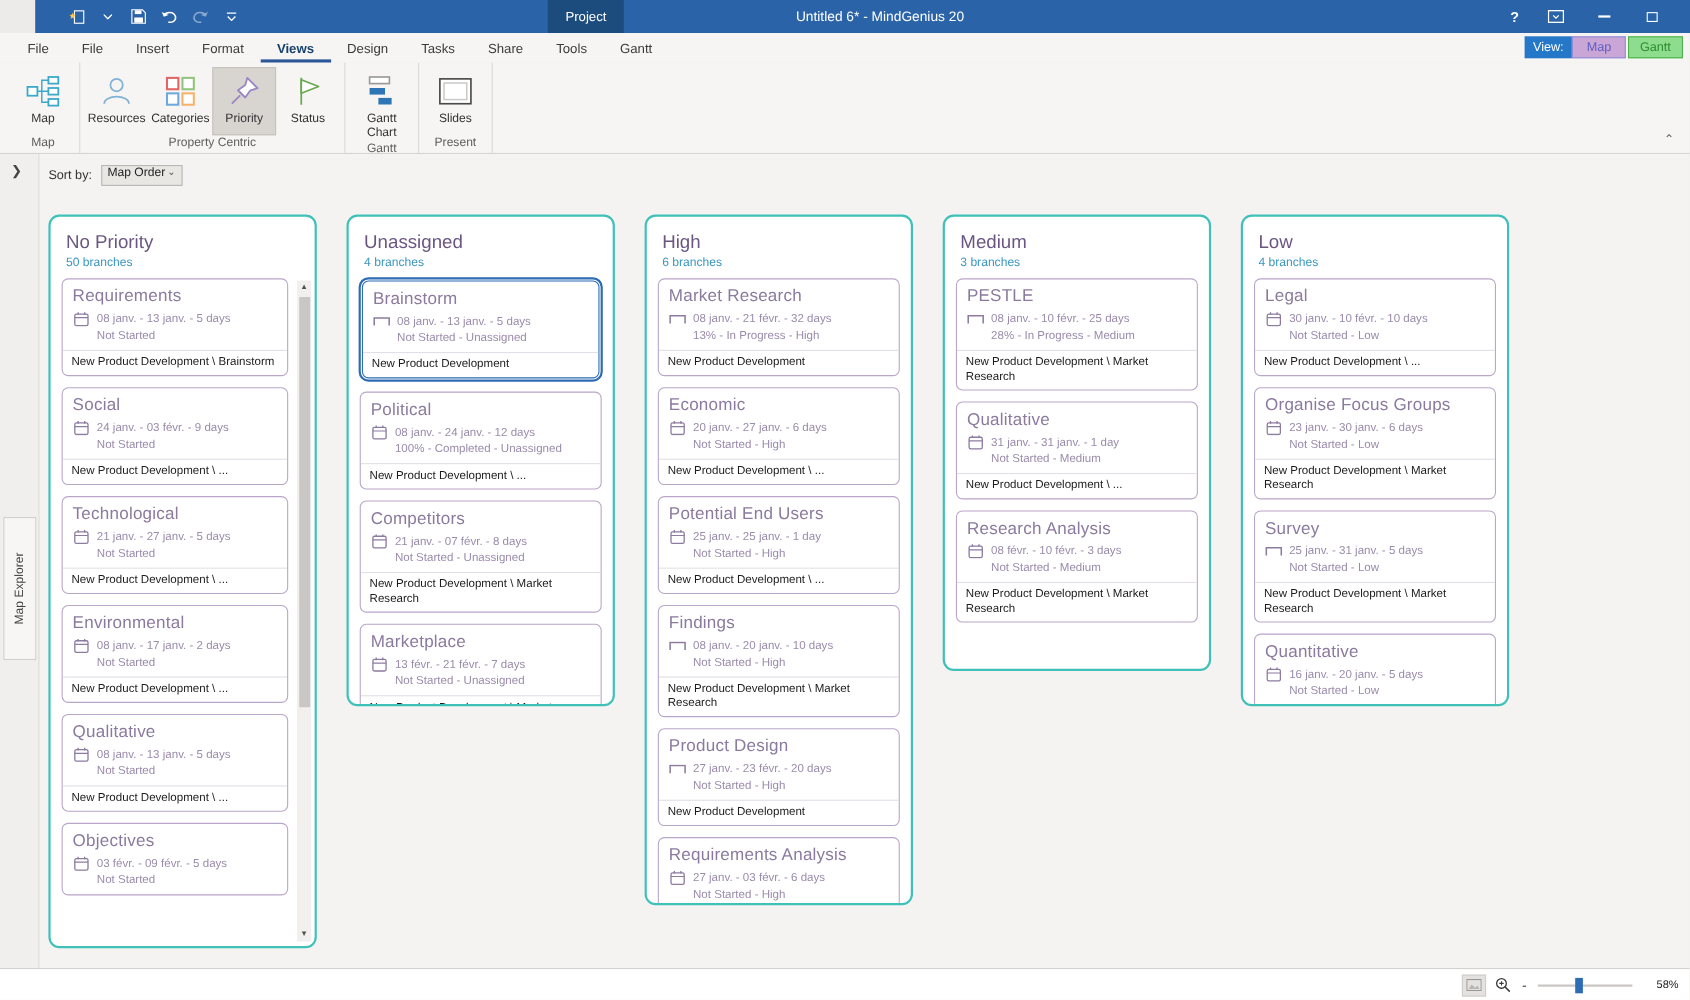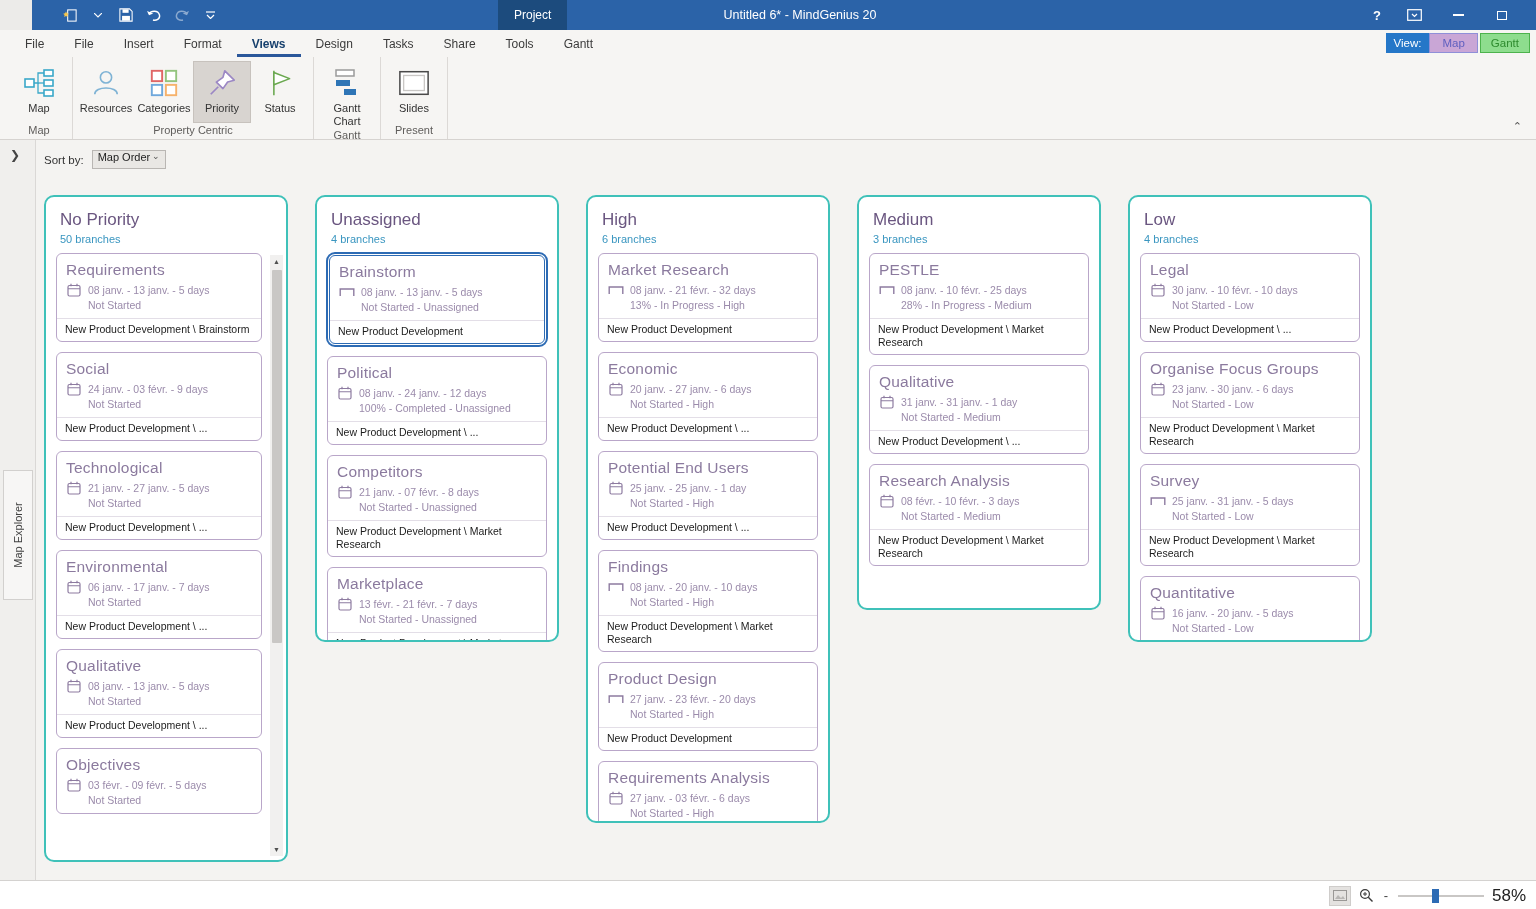--- a/index.html
+++ b/index.html
@@ -79,21 +79,21 @@
 
   
   .statusbar { position:absolute; left:0; top:880px; width:1536px; height:29px; background:#fff; border-top:1px solid #d4d2d0; }
   .sb-right { position:absolute; right:10px; top:0; height:29px; display:flex; align-items:center; gap:8px; }
   .sb-imgbtn { width:22px; height:20px; background:#e4e2e0; border:1px solid #cfcdcb; display:flex; align-items:center; justify-content:center; cursor:pointer; }
   .sb-zoomlens { cursor:pointer; display:flex; align-items:center; }
   .sb-minus { font-size:13px; color:#444; cursor:pointer; padding:0 2px; }
   .sb-slider { position:relative; width:86px; height:16px; cursor:pointer; }
   .sb-track { position:absolute; left:0; right:0; top:7px; height:2px; background:#c9c7c5; }
   .sb-thumb { position:absolute; left:34px; top:1px; width:7px; height:14px; background:#2d6bb4; }
-  .sb-pct { font-size:17px; color:#222; width:34px; text-align:right; }
+  .sb-pct { font-size:10px; color:#222; width:34px; text-align:right; }
 </style>
 </head>
 <body>
 
 <div class="titlebar">
   <div class="qat">
     <span class="qicon">
       <svg width="15" height="15" viewBox="0 0 16 16">
           <rect x="5" y="2" width="9" height="12" fill="none" stroke="#fff" stroke-width="1.1"></rect>
           <path d="M4 11 l1.2 2.4 2.6.4-1.9 1.8.5 2.6L4 17l-2.4 1.2.5-2.6L.2 13.8l2.6-.4z" fill="#f6c64a" transform="translate(0,-5) scale(.8)"></path>
@@ -354,21 +354,21 @@
                 <div class="card-title">Environmental</div>
                 <div class="date-row">
                   <span class="cicon">
                     <svg width="14" height="14" viewBox="0 0 14 14">
                       <rect x="1" y="2.5" width="12" height="10.5" rx="1.5" fill="none" stroke="#8d7ba0" stroke-width="1.2"></rect>
                       <line x1="1" y1="5.8" x2="13" y2="5.8" stroke="#8d7ba0" stroke-width="1.1"></line>
                       <line x1="4" y1="0.8" x2="4" y2="3.2" stroke="#8d7ba0" stroke-width="1.2"></line>
                       <line x1="10" y1="0.8" x2="10" y2="3.2" stroke="#8d7ba0" stroke-width="1.2"></line>
                     </svg>
                   </span>
-                  <span class="dtext">06 janv. - 17 janv. - 7 days</span>
+                  <span class="dtext">08 janv. - 17 janv. - 2 days</span>
                 </div>
                 <div class="status-row">Not Started</div>
               </div>
               <div class="crumb">New Product Development \ ...</div>
             </div>
             <div class="card">
               <div class="card-body">
                 <div class="card-title">Qualitative</div>
                 <div class="date-row">
                   <span class="cicon">

